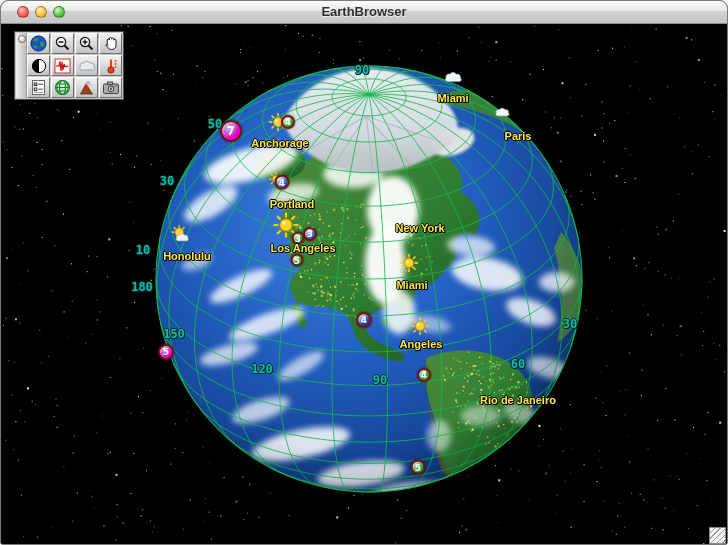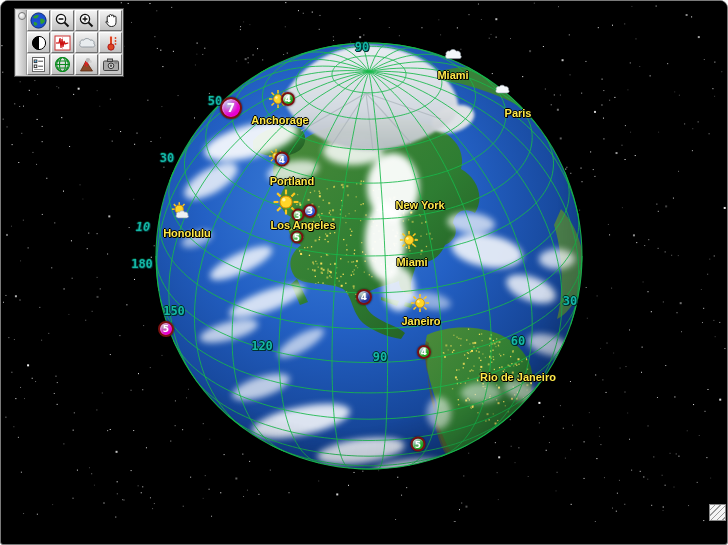--- a/index.html
+++ b/index.html
@@ -45,20 +45,28 @@
   .tool-btn svg{display:block;}
   
   .resize-grip{position:absolute;right:1px;bottom:1px;width:15px;height:15px;
     background:repeating-linear-gradient(135deg,#f5f5f5 0 3px,#9a9a9a 3px 4px);
     border:1px solid #888;}
 </style>
 </head>
 <body>
 
 <div class="window">
+  <div class="titlebar">
+    <div class="lights">
+      <span class="light red"></span>
+      <span class="light yellow"></span>
+      <span class="light green"></span>
+    </div>
+    <div class="title">EarthBrowser</div>
+  </div>
 
   <div class="content">
     <svg id="scene" width="726" height="521" viewBox="0 0 726 521">
       <defs>
         <clipPath id="globeClip">
             <circle cx="368" cy="255" r="213"></circle>
           </clipPath>
         <radialGradient id="ocean" cx="42%" cy="36%" r="78%">
           <stop offset="0%" stop-color="#3f83dd"></stop>
             <stop offset="40%" stop-color="#2360c4"></stop>
@@ -1087,21 +1095,21 @@
           <path d="M368.0,54.8L366.7,54.9L365.4,54.9L364.1,54.9L362.9,55.0L361.6,55.1L360.3,55.2L359.1,55.4L357.8,55.6L356.6,55.8L355.3,56.0L354.1,56.2L353.0,56.4L351.8,56.7L350.6,57.0L349.5,57.3L348.4,57.7L347.3,58.0L346.3,58.4L345.2,58.8L344.2,59.2L343.3,59.6L342.3,60.0L341.4,60.5L340.5,61.0L339.7,61.5L338.9,62.0L338.1,62.5L337.3,63.0L336.6,63.5L336.0,64.1L335.3,64.7L334.8,65.2L334.2,65.8L333.7,66.4L333.2,67.0L332.8,67.6L332.4,68.2L332.1,68.9L331.8,69.5L331.6,70.1L331.4,70.8L331.2,71.4L331.1,72.0L331.0,72.7L331.0,73.3L331.0,74.0L331.1,74.6L331.2,75.3L331.4,75.9L331.6,76.6L331.8,77.2L332.1,77.8L332.4,78.4L332.8,79.1L333.2,79.7L333.7,80.3L334.2,80.9L334.8,81.4L335.3,82.0L336.0,82.6L336.6,83.1L337.3,83.7L338.1,84.2L338.9,84.7L339.7,85.2L340.5,85.7L341.4,86.2L342.3,86.6L343.3,87.1L344.2,87.5L345.2,87.9L346.3,88.3L347.3,88.7L348.4,89.0L349.5,89.4L350.6,89.7L351.8,90.0L353.0,90.2L354.1,90.5L355.3,90.7L356.6,90.9L357.8,91.1L359.1,91.3L360.3,91.4L361.6,91.6L362.9,91.7L364.1,91.7L365.4,91.8L366.7,91.8L368.0,91.8L369.3,91.8L370.6,91.8L371.9,91.7L373.1,91.7L374.4,91.6L375.7,91.4L376.9,91.3L378.2,91.1L379.4,90.9L380.7,90.7L381.9,90.5L383.0,90.2L384.2,90.0L385.4,89.7L386.5,89.4L387.6,89.0L388.7,88.7L389.7,88.3L390.8,87.9L391.8,87.5L392.7,87.1L393.7,86.6L394.6,86.2L395.5,85.7L396.3,85.2L397.1,84.7L397.9,84.2L398.7,83.7L399.4,83.1L400.0,82.6L400.7,82.0L401.2,81.4L401.8,80.9L402.3,80.3L402.8,79.7L403.2,79.1L403.6,78.4L403.9,77.8L404.2,77.2L404.4,76.6L404.6,75.9L404.8,75.3L404.9,74.6L405.0,74.0L405.0,73.3L405.0,72.7L404.9,72.0L404.8,71.4L404.6,70.8L404.4,70.1L404.2,69.5L403.9,68.9L403.6,68.2L403.2,67.6L402.8,67.0L402.3,66.4L401.8,65.8L401.2,65.2L400.7,64.7L400.0,64.1L399.4,63.5L398.7,63.0L397.9,62.5L397.1,62.0L396.3,61.5L395.5,61.0L394.6,60.5L393.7,60.0L392.7,59.6L391.8,59.2L390.8,58.8L389.7,58.4L388.7,58.0L387.6,57.7L386.5,57.3L385.4,57.0L384.2,56.7L383.0,56.4L381.9,56.2L380.7,56.0L379.4,55.8L378.2,55.6L376.9,55.4L375.7,55.2L374.4,55.1L373.1,55.0L371.9,54.9L370.6,54.9L369.3,54.9L368.0,54.8" stroke="#17b84a" stroke-width="1" opacity=".85"></path>
         </g>
       <circle cx="368" cy="255" r="213" fill="url(#limb)"></circle>
       <circle cx="368" cy="255" r="213" fill="none" stroke="#17b84a" stroke-width="1.1" opacity=".9"></circle>
     </svg>
 
     <div id="overlays">
         <span class="grid-label" style="left: 361px; top: 46px;">90</span>
         <span class="grid-label" style="left: 214px; top: 100px;">50</span>
         <span class="grid-label" style="left: 166px; top: 157px;">30</span>
-        <span class="grid-label" style="left: 142px; top: 226px; font-style: italic;">10</span>
+        <span class="grid-label" style="left: 142px; top: 226px;">10</span>
         <span class="grid-label" style="left: 141px; top: 263px;">180</span>
         <span class="grid-label" style="left: 173px; top: 310px;">150</span>
         <span class="grid-label" style="left: 261px; top: 345px;">120</span>
         <span class="grid-label" style="left: 379px; top: 356px;">90</span>
         <span class="grid-label" style="left: 495px; top: 340px; padding-left: 44px;">60</span>
         <span class="grid-label" style="left: 569px; top: 300px;">30</span>
         <span class="wx" style="left: 453px; top: 55px;"><svg viewBox="0 0 24 16" width="20" height="20">
             <path d="M5,13.5 C2,13.5 1,10.8 2.6,9 C1.5,6.2 4.1,3.6 7,4.6 C8.5,1.9 13.2,1.9 14.7,4.6 C18.2,3.9 20.7,6.6 19.6,9.4 C21.6,10.6 20.9,13.5 18,13.5Z" fill="#f4f7fa" stroke="#9aa4ad" stroke-width=".8"></path>
           </svg></span>
         <span class="wx" style="left: 502px; top: 90px;"><svg viewBox="0 0 24 16" width="17" height="17">
@@ -1198,21 +1206,21 @@
         <div class="quake" style="width: 14px; height: 14px; background: radial-gradient(circle at 35% 30%, rgba(255, 255, 255, 0.65), rgb(28, 168, 28) 60%); font-size: 9px; left: 423px; top: 351px;">4</div>
         <div class="quake" style="width: 15px; height: 15px; background: radial-gradient(circle at 35% 30%, rgba(255, 255, 255, 0.65), rgb(28, 168, 28) 60%); font-size: 9px; left: 417px; top: 443px;">5</div>
         <span class="city-label" style="left: 452px; top: 74px;">Miami</span>
         <span class="city-label" style="left: 500px; top: 112px; margin-left: 17px;">Paris</span>
         <span class="city-label" style="left: 279px; top: 119px;">Anchorage</span>
         <span class="city-label" style="left: 291px; top: 180px;">Portland</span>
         <span class="city-label" style="left: 419px; top: 204px;">New York</span>
         <span class="city-label" style="left: 290px; top: 224px; margin-left: 12px;">Los Angeles</span>
         <span class="city-label" style="left: 186px; top: 232px;">Honolulu</span>
         <span class="city-label" style="left: 411px; top: 261px;">Miami</span>
-        <span class="city-label" style="left: 420px; top: 320px;">Janeiro</span>
+        <span class="city-label" style="left: 420px; top: 320px;">Angeles</span>
         <span class="city-label" style="left: 517px; top: 376px;">Rio de Janeiro</span>
       </div>
 
     <div class="palette">
       <div class="palette-grip">
         <span class="palette-close"></span>
       </div>
       <div class="palette-grid" id="toolbar">
           <button class="tool-btn">
             <svg width="17" height="17" viewBox="0 0 17 17">

